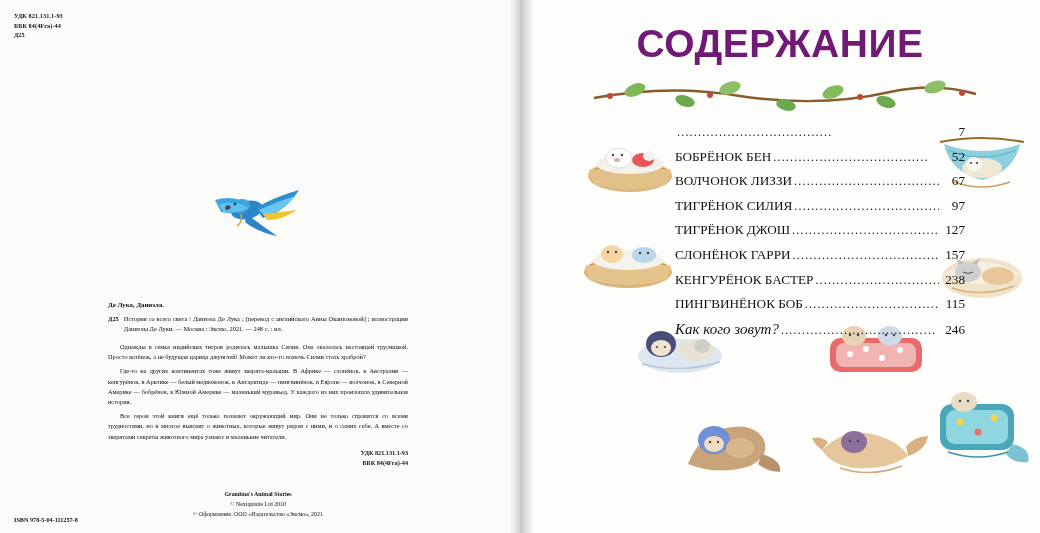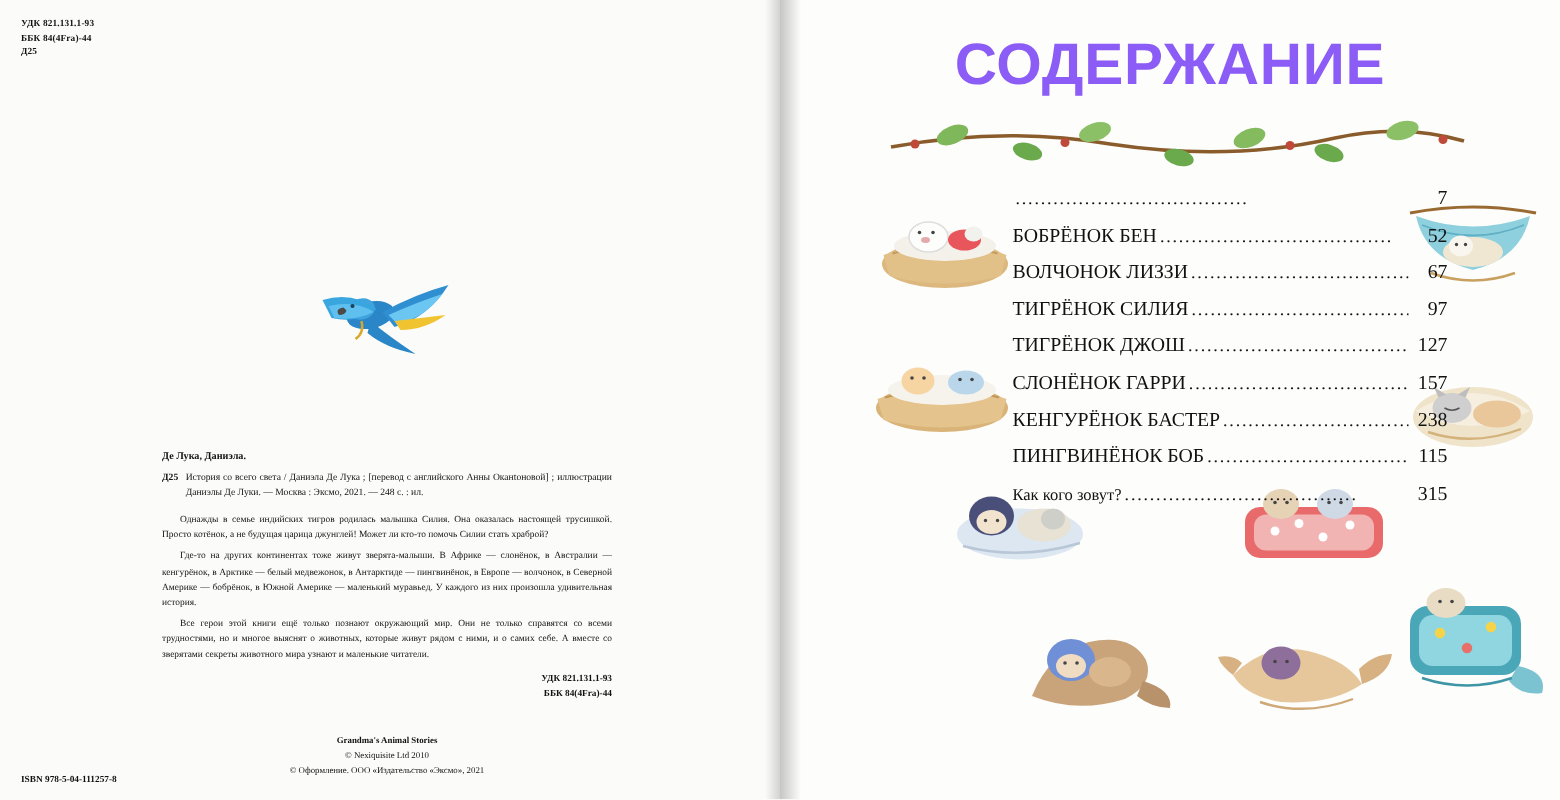--- a/index.html
+++ b/index.html
@@ -111,21 +111,21 @@
   }
   .toc-title {
     position: absolute;
     left: 0; top: 22px;
     width: 520px;
     text-align: center;
     font-family: "Liberation Sans", sans-serif;
     font-weight: bold;
     font-size: 39px;
     letter-spacing: 0.5px;
-    color: #8b5cf6;
+    color: #701a75;
   }
   .vine {
     position: absolute;
     left: 70px; top: 78px;
     width: 390px; height: 36px;
   }
   .toc-list {
     position: absolute;
     left: 155px; top: 124px;
     width: 290px;
@@ -143,21 +143,21 @@
   .toc-row .t-dots {
     flex: 1 1 auto;
     overflow: hidden;
     white-space: nowrap;
     letter-spacing: 1.2px;
     margin: 0 2px;
     color: #111;
     font-size: 12px;
   }
   .toc-row .t-page { flex: 0 0 auto; text-align: right; min-width: 24px; }
-  .toc-row.italic .t-label { font-size: 11px; }
+  .toc-row.italic .t-label { font-style: italic; font-size: 15px; }
   .toc-row.italic { margin-top: 4px; }
 
   
   .ill { position: absolute; }
 </style>
 </head>
 <body>
 
 <div id="page">
 
@@ -382,18 +382,18 @@
 
       <div class="toc-row">
         <span class="t-label">ПИНГВИНЁНОК БОБ</span>
         <span class="t-dots">.....................................</span>
         <span class="t-page">115</span>
       </div>
 
       <div class="toc-row italic">
         <span class="t-label">Как кого зовут?</span>
         <span class="t-dots">.....................................</span>
-        <span class="t-page">315</span>
+        <span class="t-page">246</span>
       </div>
 
     </div>
   </div>
 </div>
 
 </body></html>

